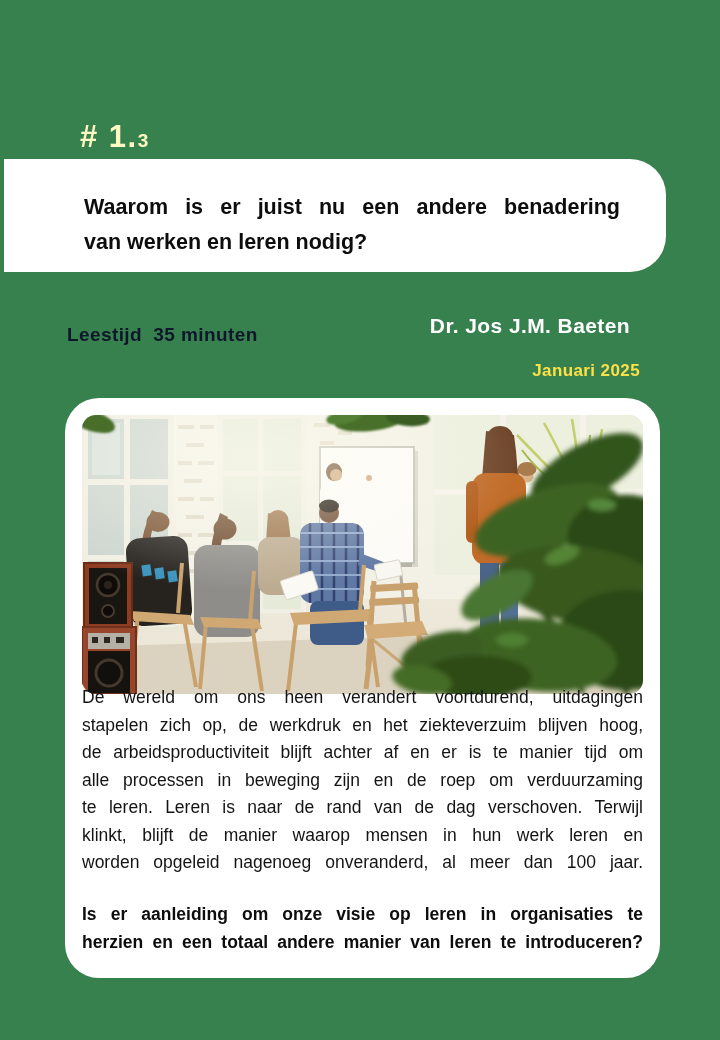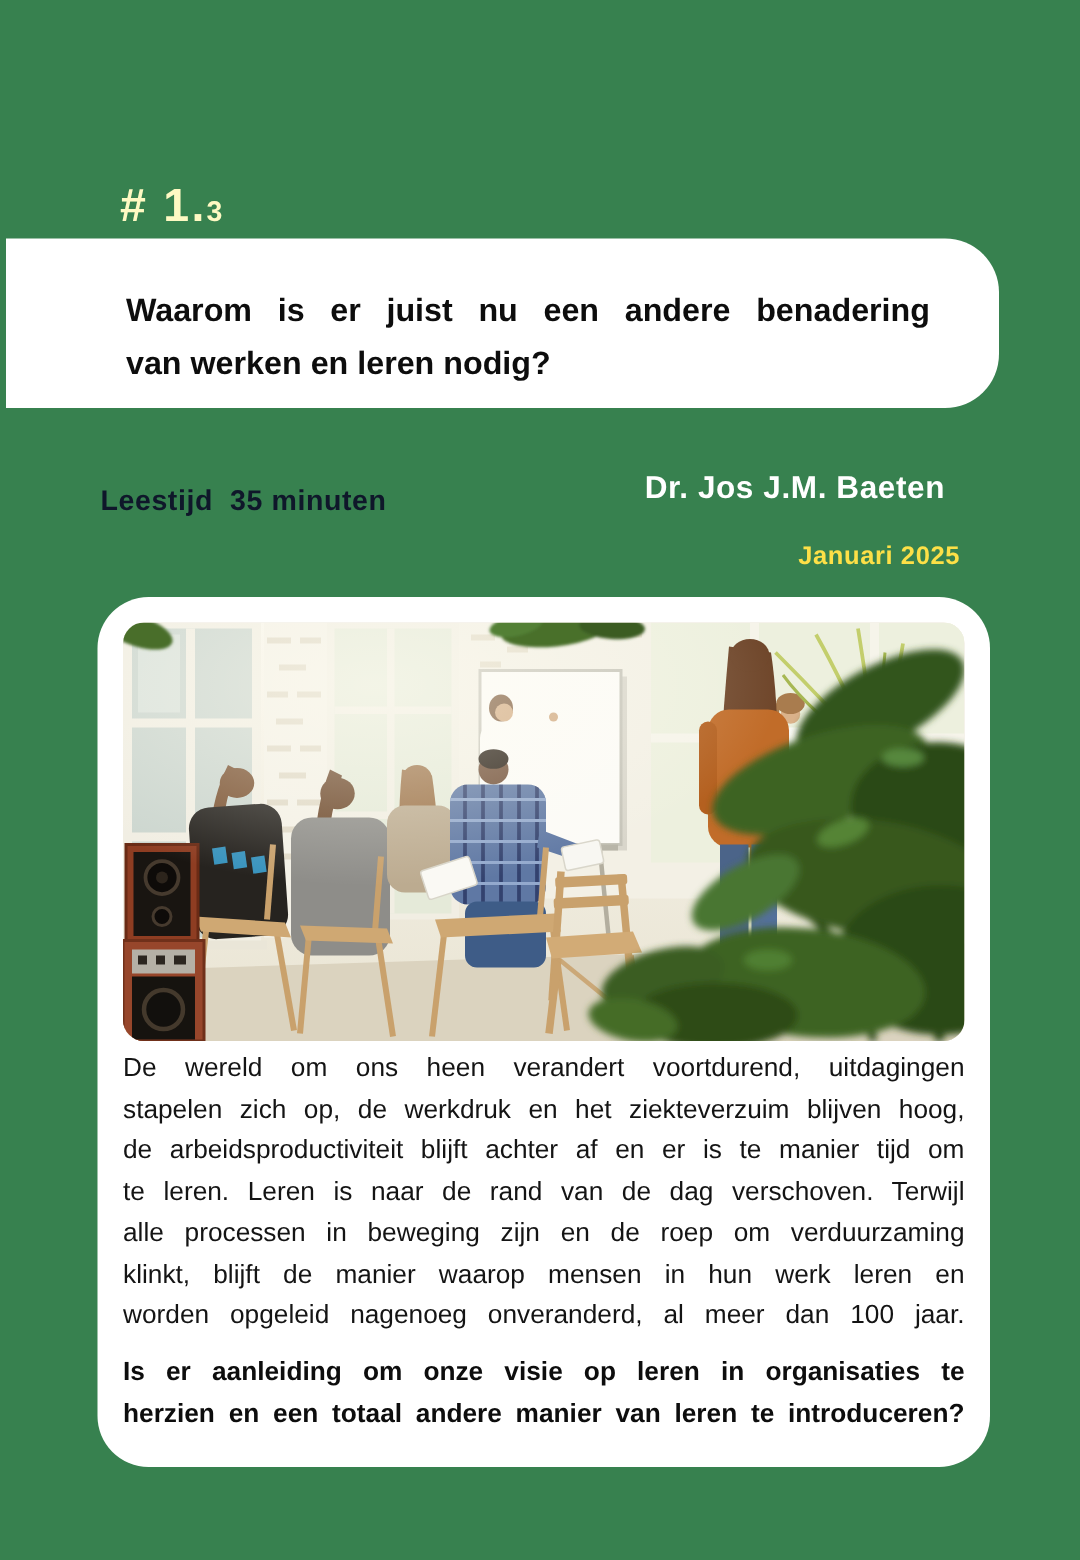--- a/index.html
+++ b/index.html
@@ -42,21 +42,21 @@
   .card{
     position:absolute;left:65px;top:398px;width:595px;height:580px;
     background:#ffffff;border-radius:34px;
   }
   .photo{
     position:absolute;left:17px;top:17px;width:561px;height:279px;
     border-radius:14px;overflow:hidden;background:#eeeadd;
   }
   .photo svg{display:block;}
   .bodytext{
-    position:absolute;left:17px;top:300px;width:561px;
+    position:absolute;left:17px;top:286px;width:561px;
     color:#141414;font-size:17.5px;line-height:27.5px;
   }
   .question{
     position:absolute;left:17px;top:502px;width:561px;
     color:#0d0d0d;font-size:17.5px;line-height:28px;font-weight:bold;
   }
 </style>
 </head>
 <body>
 
@@ -295,22 +295,22 @@
         <ellipse cx="326" cy="3" rx="22" ry="8" fill="#3a5c20" transform="rotate(4 326 3)"></ellipse>
         <ellipse cx="262" cy="2" rx="18" ry="7" fill="#528036" transform="rotate(-12 262 2)"></ellipse>
       </g>
     </svg>
   </div>
 
   <div class="bodytext">
     <span class="jline">De wereld om ons heen verandert voortdurend, uitdagingen</span>
     <span class="jline">stapelen zich op, de werkdruk en het ziekteverzuim  blijven hoog,</span>
     <span class="jline">de arbeidsproductiviteit blijft achter af en er is te manier tijd om</span>
+    <span class="jline">alle processen in beweging zijn en de roep om verduurzaming</span>
     <span class="jline">te leren. Leren is naar de rand van de dag verschoven. Terwijl</span>
-    <span class="jline">alle processen in beweging zijn en de roep om verduurzaming</span>
     <span class="jline">klinkt, blijft de manier waarop mensen in hun werk  leren en</span>
     <span class="jline">worden opgeleid nagenoeg onveranderd, al meer dan 100 jaar.</span>
   </div>
 
   <div class="question">
     <span class="jline">Is er aanleiding om onze visie op leren in organisaties te</span>
     <span class="jline">herzien en een totaal andere manier van leren te introduceren?</span>
   </div>
 </div>
 

